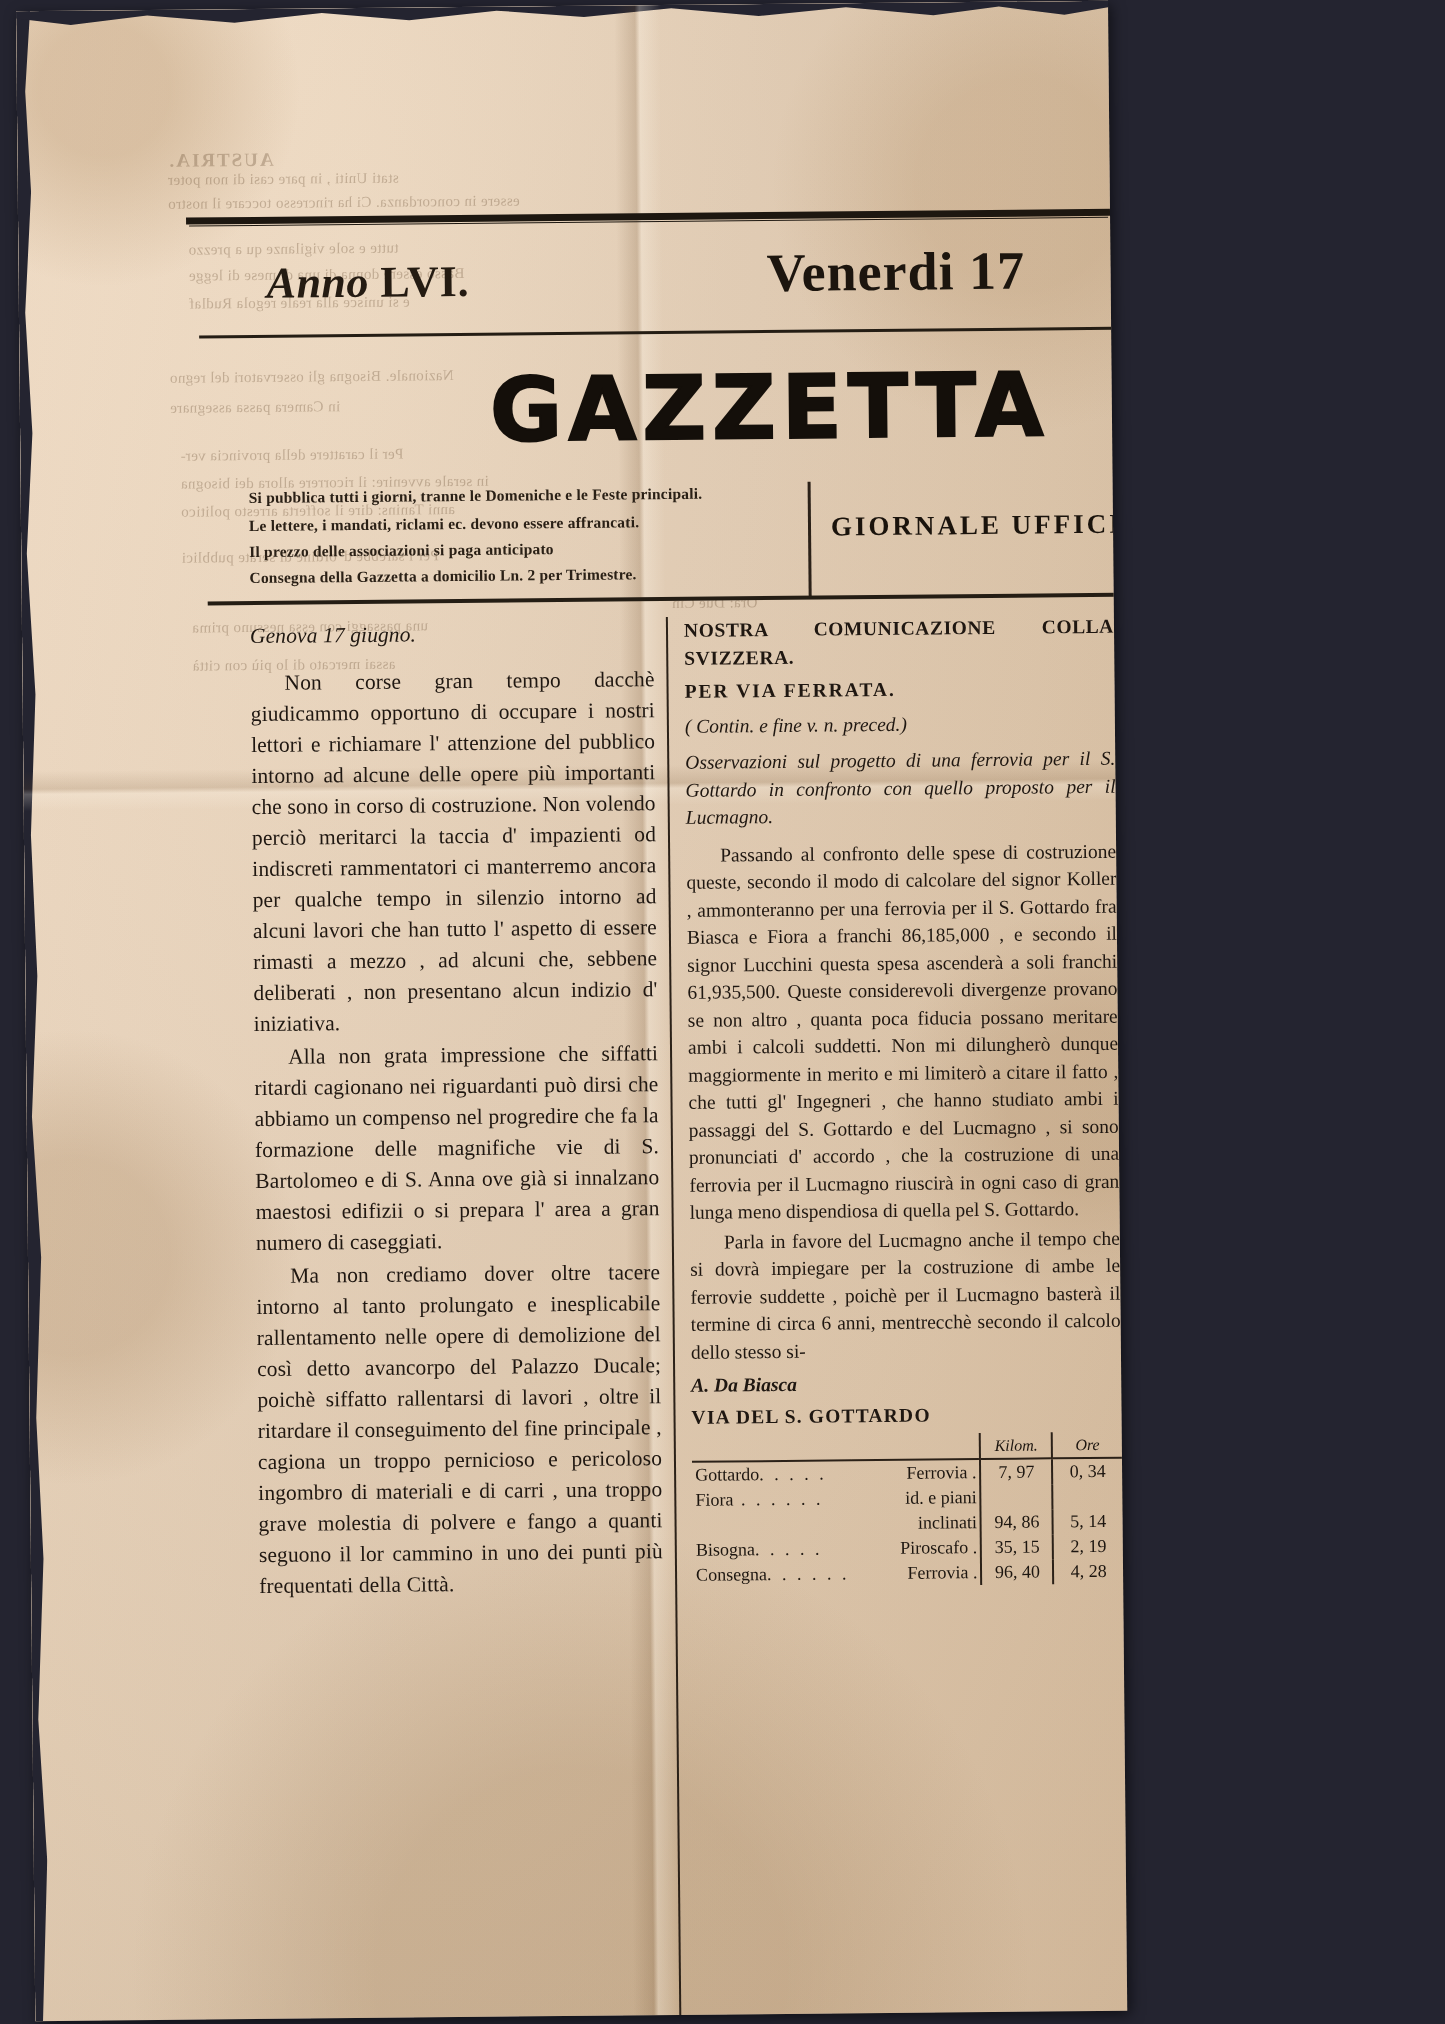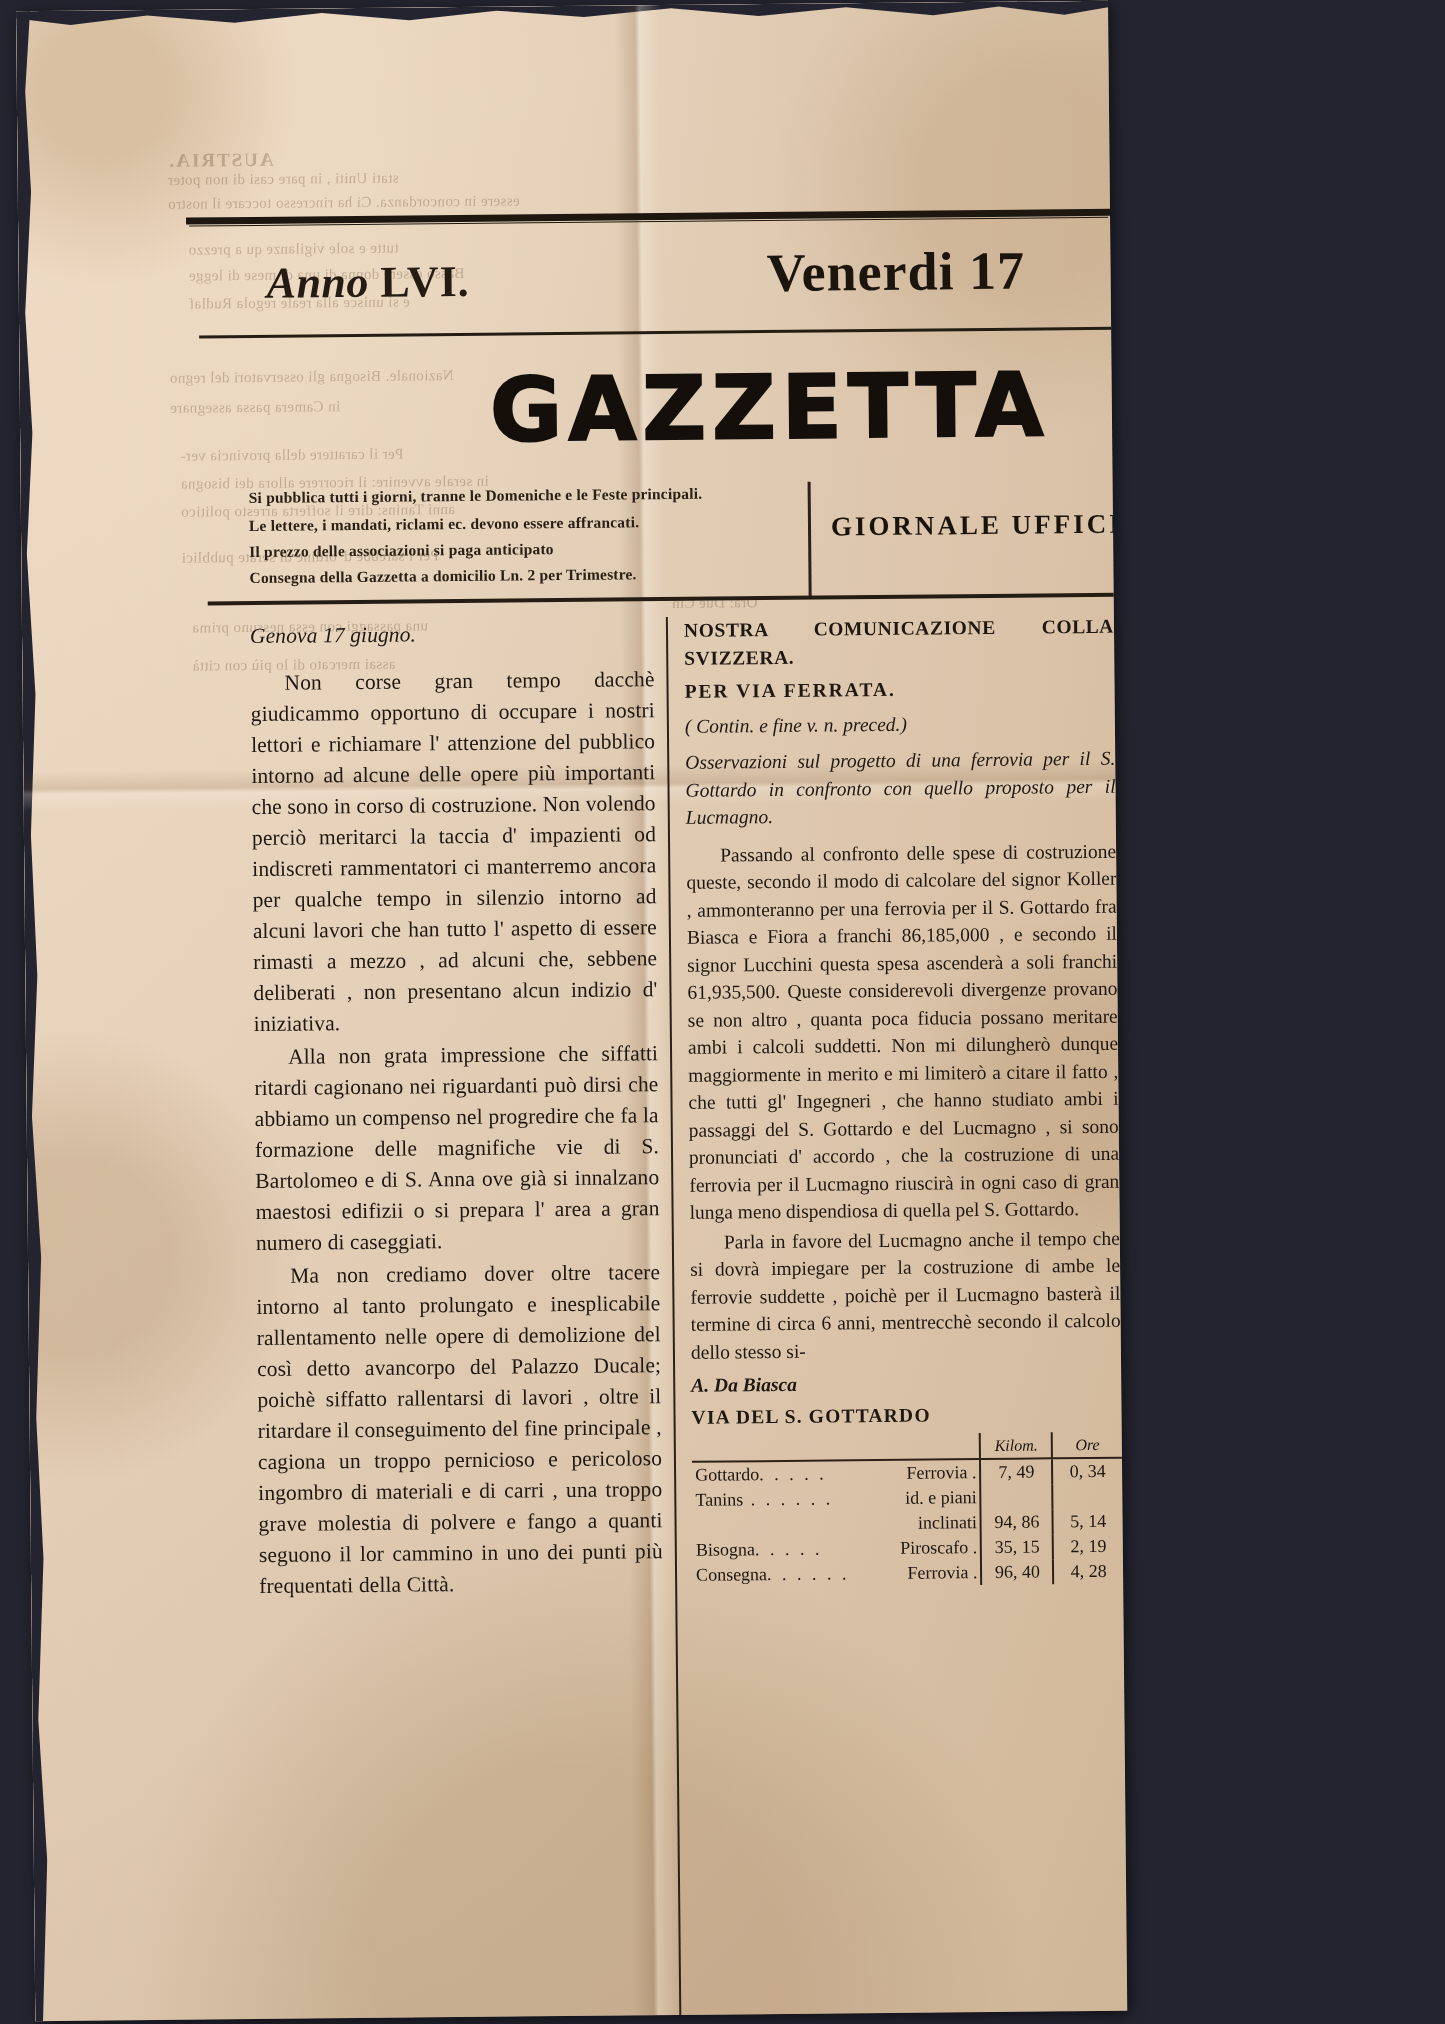--- a/index.html
+++ b/index.html
@@ -266,25 +266,25 @@
             <th style="width:31%"></th>
             <th style="width:33%"></th>
             <th class="vline" style="width:18%">Kilom.</th>
             <th class="vline" style="width:18%">Ore</th>
           </tr>
         </thead>
         <tbody>
           <tr>
             <td class="c-place topline"><span>Gottardo</span><span class="leader">. . . . .</span></td>
             <td class="c-mode topline">Ferrovia .</td>
-            <td class="c-num vline topline">7, 49</td>
+            <td class="c-num vline topline">7, 97</td>
             <td class="c-num vline topline">0, 34</td>
           </tr>
           <tr>
-            <td class="c-place"><span>Tanins</span><span class="leader"> . . . . . .</span></td>
+            <td class="c-place"><span>Fiora</span><span class="leader"> . . . . . .</span></td>
             <td class="c-mode">id. e piani</td>
             <td class="c-num vline"></td>
             <td class="c-num vline"></td>
           </tr>
           <tr>
             <td class="c-place"></td>
             <td class="c-mode">inclinati</td>
             <td class="c-num vline">94, 86</td>
             <td class="c-num vline">5, 14</td>
           </tr>

